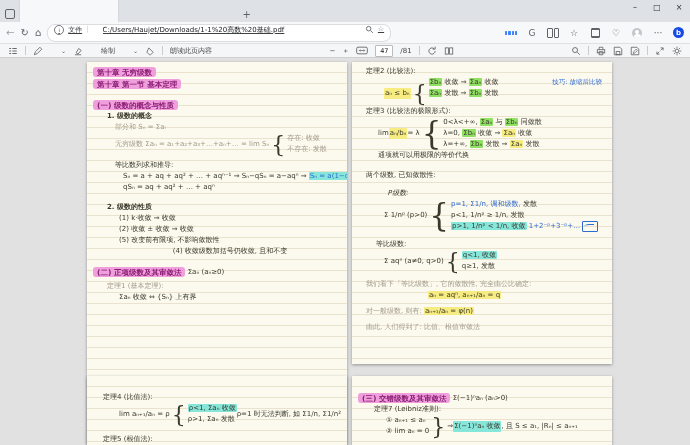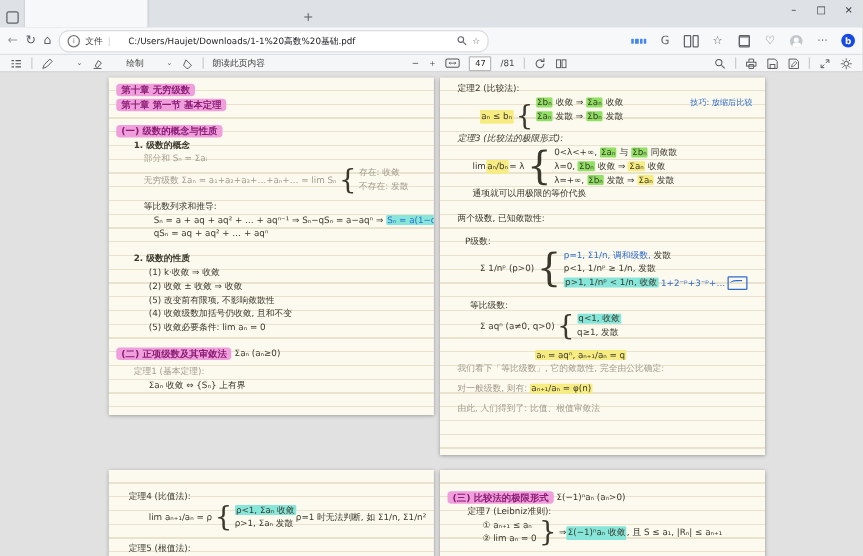--- a/index.html
+++ b/index.html
@@ -24,21 +24,21 @@
   .winctl{margin-left:auto;display:flex;align-self:flex-start;}
   .winctl span{width:22px;height:14px;display:flex;align-items:center;justify-content:center;
                font-size:8px;color:#333;}
   
   .addrbar{position:absolute;left:0;top:22px;width:690px;height:22px;background:#f7f8fa;
            display:flex;align-items:center;padding:0 6px;box-sizing:border-box;gap:6px;
            border-bottom:1px solid #e0e0e0;}
   .navbtn{color:#9aa0a6;font-size:10px;}
   .navbtn.on{color:#5f6368;}
   .pill{flex:0 0 330px;height:16px;background:#fff;border:1px solid #dadce0;border-radius:8px;
-        display:flex;align-items:center;padding:0 6px;gap:4px;font-size:7px;color:#3c4043;overflow:hidden;}
+        display:flex;padding:0 6px;gap:4px;font-size:7px;color:#3c4043;overflow:hidden;text-decoration:underline;}
   .infoc{width:8px;height:8px;border:1px solid #777;border-radius:50%;font-size:5px;line-height:8px;
          text-align:center;color:#555;flex:none;}
   .pillsep{color:#ccc;}
   .url{white-space:nowrap;overflow:hidden;text-overflow:ellipsis;flex:1;color:#202124;margin-left:10px;}
   .pillicon{color:#5f6368;flex:none;display:flex;}
   .abicons{margin-left:auto;display:flex;align-items:center;gap:9px;color:#5f6368;}
   .abicons .it{display:flex;align-items:center;justify-content:center;width:12px;height:12px;font-size:9px;}
   .grid4{display:grid;grid-template-columns:4px 4px;grid-gap:1px;}
   .grid4 i{width:4px;height:4px;background:#4285f4;border-radius:0.5px;}
   .splitic{display:flex;gap:1px;}
@@ -59,21 +59,21 @@
   .tsep{width:1px;height:9px;background:#ccc;}
   .caret{font-size:6px;color:#666;}
   .pgbox{width:16px;height:10px;background:#fff;border:1px solid #bbb;border-radius:1px;
          text-align:center;line-height:10px;font-size:6.5px;color:#222;}
   .grow{flex:1;}
   .tbtn{display:flex;align-items:center;gap:18px;}
   
   .canvas{position:absolute;left:0;top:58px;width:690px;height:387px;background:#e1e1e1;overflow:hidden;}
   .page{position:absolute;width:260px;background:repeating-linear-gradient(#fcf9ee 0px,#fcf9ee 10px,#e9e2cd 10px,#e9e2cd 11px);
         box-shadow:0 1px 3px rgba(0,0,0,.35);box-sizing:border-box;padding:2px 6px;overflow:hidden;}
-  .p-tl{left:87px;top:4px;height:270px;}
+  .p-tl{left:87px;top:4px;height:382px;}
   .p-tr{left:352px;top:4px;height:302px;}
   .p-bl{left:87px;top:318px;height:130px;}
   .p-br{left:352px;top:318px;height:130px;}
   .nline{position:relative;line-height:11px;font-size:7px;white-space:nowrap;}
   .nline.flexb{display:flex;align-items:center;line-height:11px;}
   .rows{display:flex;flex-direction:column;}
   .rows .r{line-height:11px;}
   .brace{font-weight:200;color:#3a382c;margin:0 2px;font-family:"DejaVu Serif",serif;}
   .ink{color:#3a382c;}
   .grey{color:#a29b8b;}
@@ -268,80 +268,79 @@
       </div>
       <div style="height: 5px;"></div>
       <div class="nline" style="margin-left: 22px;"><span class="ink">等比数列求和推导:</span></div>
       <div class="nline" style="margin-left: 30px;"><span class="ink">Sₙ = a + aq + aq² + … + aqⁿ⁻¹</span><span class="ink">  ⇒ Sₙ−qSₙ = a−aqⁿ ⇒ </span><span class="blue hl-cyan">Sₙ = a(1−qⁿ)/(1−q)</span></div>
       <div class="nline" style="margin-left: 30px;"><span class="ink">qSₙ =   aq + aq² + … + aqⁿ</span></div>
       <div style="height: 9px;"></div>
       <div class="nline bold" style="margin-left: 14px;"><span class="ink">2. 级数的性质</span></div>
       <div class="nline" style="margin-left: 26px;"><span class="ink">(1) k·收敛 ⇒ 收敛</span></div>
       <div class="nline" style="margin-left: 26px;"><span class="ink">(2) 收敛 ± 收敛 ⇒ 收敛</span></div>
       <div class="nline" style="margin-left: 26px;"><span class="ink">(5) 改变前有限项, 不影响敛散性</span></div>
-      <div class="nline" style="margin-left: 26px;"><span class="ink">(4) 收敛级数加括号仍收敛, 且和不变</span></div>
-      <div class="nline" style="margin-left: 26px;"><span class="ink">(5) 收敛必要条件: lim aₙ = 0</span></div>
+      <div class="nline" style="margin-left: 26px; text-align: center;"><span class="ink">(4) 收敛级数加括号仍收敛, 且和不变</span></div>
       <div style="height: 9px;"></div>
       <div class="nline"><span class="hlpill">(二) 正项级数及其审敛法</span><span class="ink">  Σaₙ  (aₙ≥0)</span></div>
       <div style="height: 3px;"></div>
       <div class="nline" style="margin-left: 14px;"><span class="grey">定理1 (基本定理):</span></div>
       <div class="nline" style="margin-left: 26px;"><span class="ink">Σaₙ 收敛 ⇔ {Sₙ} 上有界</span></div>
     </div>
   <div class="page p-tr">
       <div style="height: 2px;"></div>
       <div class="nline" style="margin-left: 8px;"><span class="ink">定理2 (比较法):</span></div>
       <div class="nline flexb" style="margin-left: 26px; align-items: flex-end;">
         <span class="ink hl-yellow">aₙ ≤ bₙ </span>
         <span class="brace" style="font-size: 22px;">{</span>
         <div class="rows">
           <div class="r"><span class="ink hl-green">Σbₙ</span><span class="ink"> 收敛 ⇒ </span><span class="ink hl-green">Σaₙ</span><span class="ink"> 收敛</span></div>
           <div class="r"><span class="ink hl-green">Σaₙ</span><span class="ink"> 发散 ⇒ </span><span class="ink hl-green">Σbₙ</span><span class="ink"> 发散</span></div>
         </div>
         <span class="note"><span class="blue">技巧: 放缩后比较</span></span>
       </div>
       <div style="height: 7px;"></div>
-      <div class="nline" style="margin-left: 8px; font-style: italic;"><span class="ink">定理3 (比较法的极限形式):</span></div>
+      <div class="nline" style="margin-left: 8px;"><span class="ink">定理3 (比较法的极限形式):</span></div>
       <div class="nline flexb" style="margin-left: 20px;">
         <span class="ink">lim </span>
         <span class="ink hl-yellow">aₙ/bₙ</span>
         <span class="ink"> = λ </span>
         <span class="brace" style="font-size: 31px;">{</span>
         <div class="rows">
           <div class="r"><span class="ink">0&lt;λ&lt;+∞, </span><span class="ink hl-green">Σaₙ</span><span class="ink"> 与 </span><span class="ink hl-green">Σbₙ</span><span class="ink"> 同敛散</span></div>
           <div class="r"><span class="ink">λ=0,  </span><span class="ink hl-green">Σbₙ</span><span class="ink"> 收敛 ⇒ </span><span class="ink hl-yellow">Σaₙ</span><span class="ink"> 收敛</span></div>
           <div class="r"><span class="ink">λ=+∞, </span><span class="ink hl-green">Σbₙ</span><span class="ink"> 发散 ⇒ </span><span class="ink hl-yellow">Σaₙ</span><span class="ink"> 发散</span></div>
         </div>
       </div>
       <div class="nline" style="margin-left: 20px;"><span class="ink">通项就可以用极限的等价代换</span></div>
       <div style="height: 9px;"></div>
       <div class="nline" style="margin-left: 8px;"><span class="ink">两个级数, 已知敛散性:</span></div>
       <div style="height: 7px;"></div>
-      <div class="nline" style="margin-left: 14px;"><span class="ink">P级数:</span></div>
+      <div class="nline" style="margin-left: 30px; font-style: italic;"><span class="ink">P级数:</span></div>
       <div class="nline flexb" style="margin-left: 26px;">
         <span class="ink">Σ 1/nᵖ  (p&gt;0) </span>
         <span class="brace" style="font-size: 31px;">{</span>
         <div class="rows">
           <div class="r"><span class="blue">p=1, Σ1/n, 调和级数, </span><span class="ink">发散</span></div>
           <div class="r"><span class="ink">p&lt;1, 1/nᵖ ≥ 1/n, 发散</span></div>
           <div class="r"><span class="ink hl-cyan">p&gt;1, 1/nᵖ &lt; 1/n, 收敛</span><span class="blue"> 1+2⁻ᵖ+3⁻ᵖ+…</span><span class="sketch"></span></div>
         </div>
       </div>
       <div style="height: 7px;"></div>
       <div class="nline" style="margin-left: 18px;"><span class="ink">等比级数:</span></div>
       <div class="nline flexb" style="margin-left: 26px;">
         <span class="ink">Σ aqⁿ  (a≠0, q&gt;0) </span>
         <span class="brace" style="font-size: 22px;">{</span>
         <div class="rows">
           <div class="r"><span class="ink hl-cyan">q&lt;1, 收敛</span></div>
           <div class="r"><span class="ink">q≥1, 发散</span></div>
         </div>
       </div>
       <div style="height: 7px;"></div>
+      <div class="nline" style="margin-left: 8px;"><span class="grey">我们看下「等比级数」, 它的敛散性, 完全由公比确定:</span></div>
       <div class="nline" style="margin-left: 70px;"><span class="ink hl-yellow">aₙ = aqⁿ,  aₙ₊₁/aₙ = q</span></div>
-      <div class="nline" style="margin-left: 8px;"><span class="grey">我们看下「等比级数」, 它的敛散性, 完全由公比确定:</span></div>
       <div style="height: 5px;"></div>
       <div class="nline" style="margin-left: 8px;"><span class="grey">对一般级数, 则有: </span><span class="ink hl-yellow">aₙ₊₁/aₙ = φ(n)</span></div>
       <div style="height: 5px;"></div>
       <div class="nline" style="margin-left: 8px;"><span class="grey">由此, 人们得到了: 比值、根值审敛法</span></div>
     </div>
   <div class="page p-bl">
       <div style="height: 14px;"></div>
       <div class="nline" style="margin-left: 10px;"><span class="ink">定理4 (比值法):</span></div>
       <div class="nline flexb" style="margin-left: 26px;">
         <span class="ink">lim aₙ₊₁/aₙ = ρ </span>
@@ -350,21 +349,21 @@
           <div class="r"><span class="ink hl-cyan">ρ&lt;1, Σaₙ 收敛</span></div>
           <div class="r"><span class="ink">ρ&gt;1, Σaₙ 发散</span></div>
         </div>
         <span class="ink">   ρ=1 时无法判断, 如 Σ1/n, Σ1/n²</span>
       </div>
       <div style="height: 9px;"></div>
       <div class="nline" style="margin-left: 10px;"><span class="ink">定理5 (根值法):</span></div>
     </div>
   <div class="page p-br">
       <div style="height: 14px;"></div>
-      <div class="nline"><span class="hlpill">(三) 比较法的极限形式</span><span class="ink">  Σ(−1)ⁿaₙ  (aₙ&gt;0)</span></div>
+      <div class="nline"><span class="hlpill">(三) 交错级数及其审敛法</span><span class="ink">  Σ(−1)ⁿaₙ  (aₙ&gt;0)</span></div>
       <div class="nline" style="margin-left: 16px;"><span class="ink">定理7 (Leibniz准则):</span></div>
       <div class="nline flexb" style="margin-left: 28px;">
         <div class="rows">
           <div class="r"><span class="ink">① aₙ₊₁ ≤ aₙ</span></div>
           <div class="r"><span class="ink">② lim aₙ = 0</span></div>
         </div>
         <span class="brace" style="font-size: 22px;">}</span>
         <span class="ink"> ⇒ </span>
         <span class="ink hl-cyan">Σ(−1)ⁿaₙ 收敛</span>
         <span class="ink">, 且 S ≤ a₁, |Rₙ| ≤ aₙ₊₁</span>

